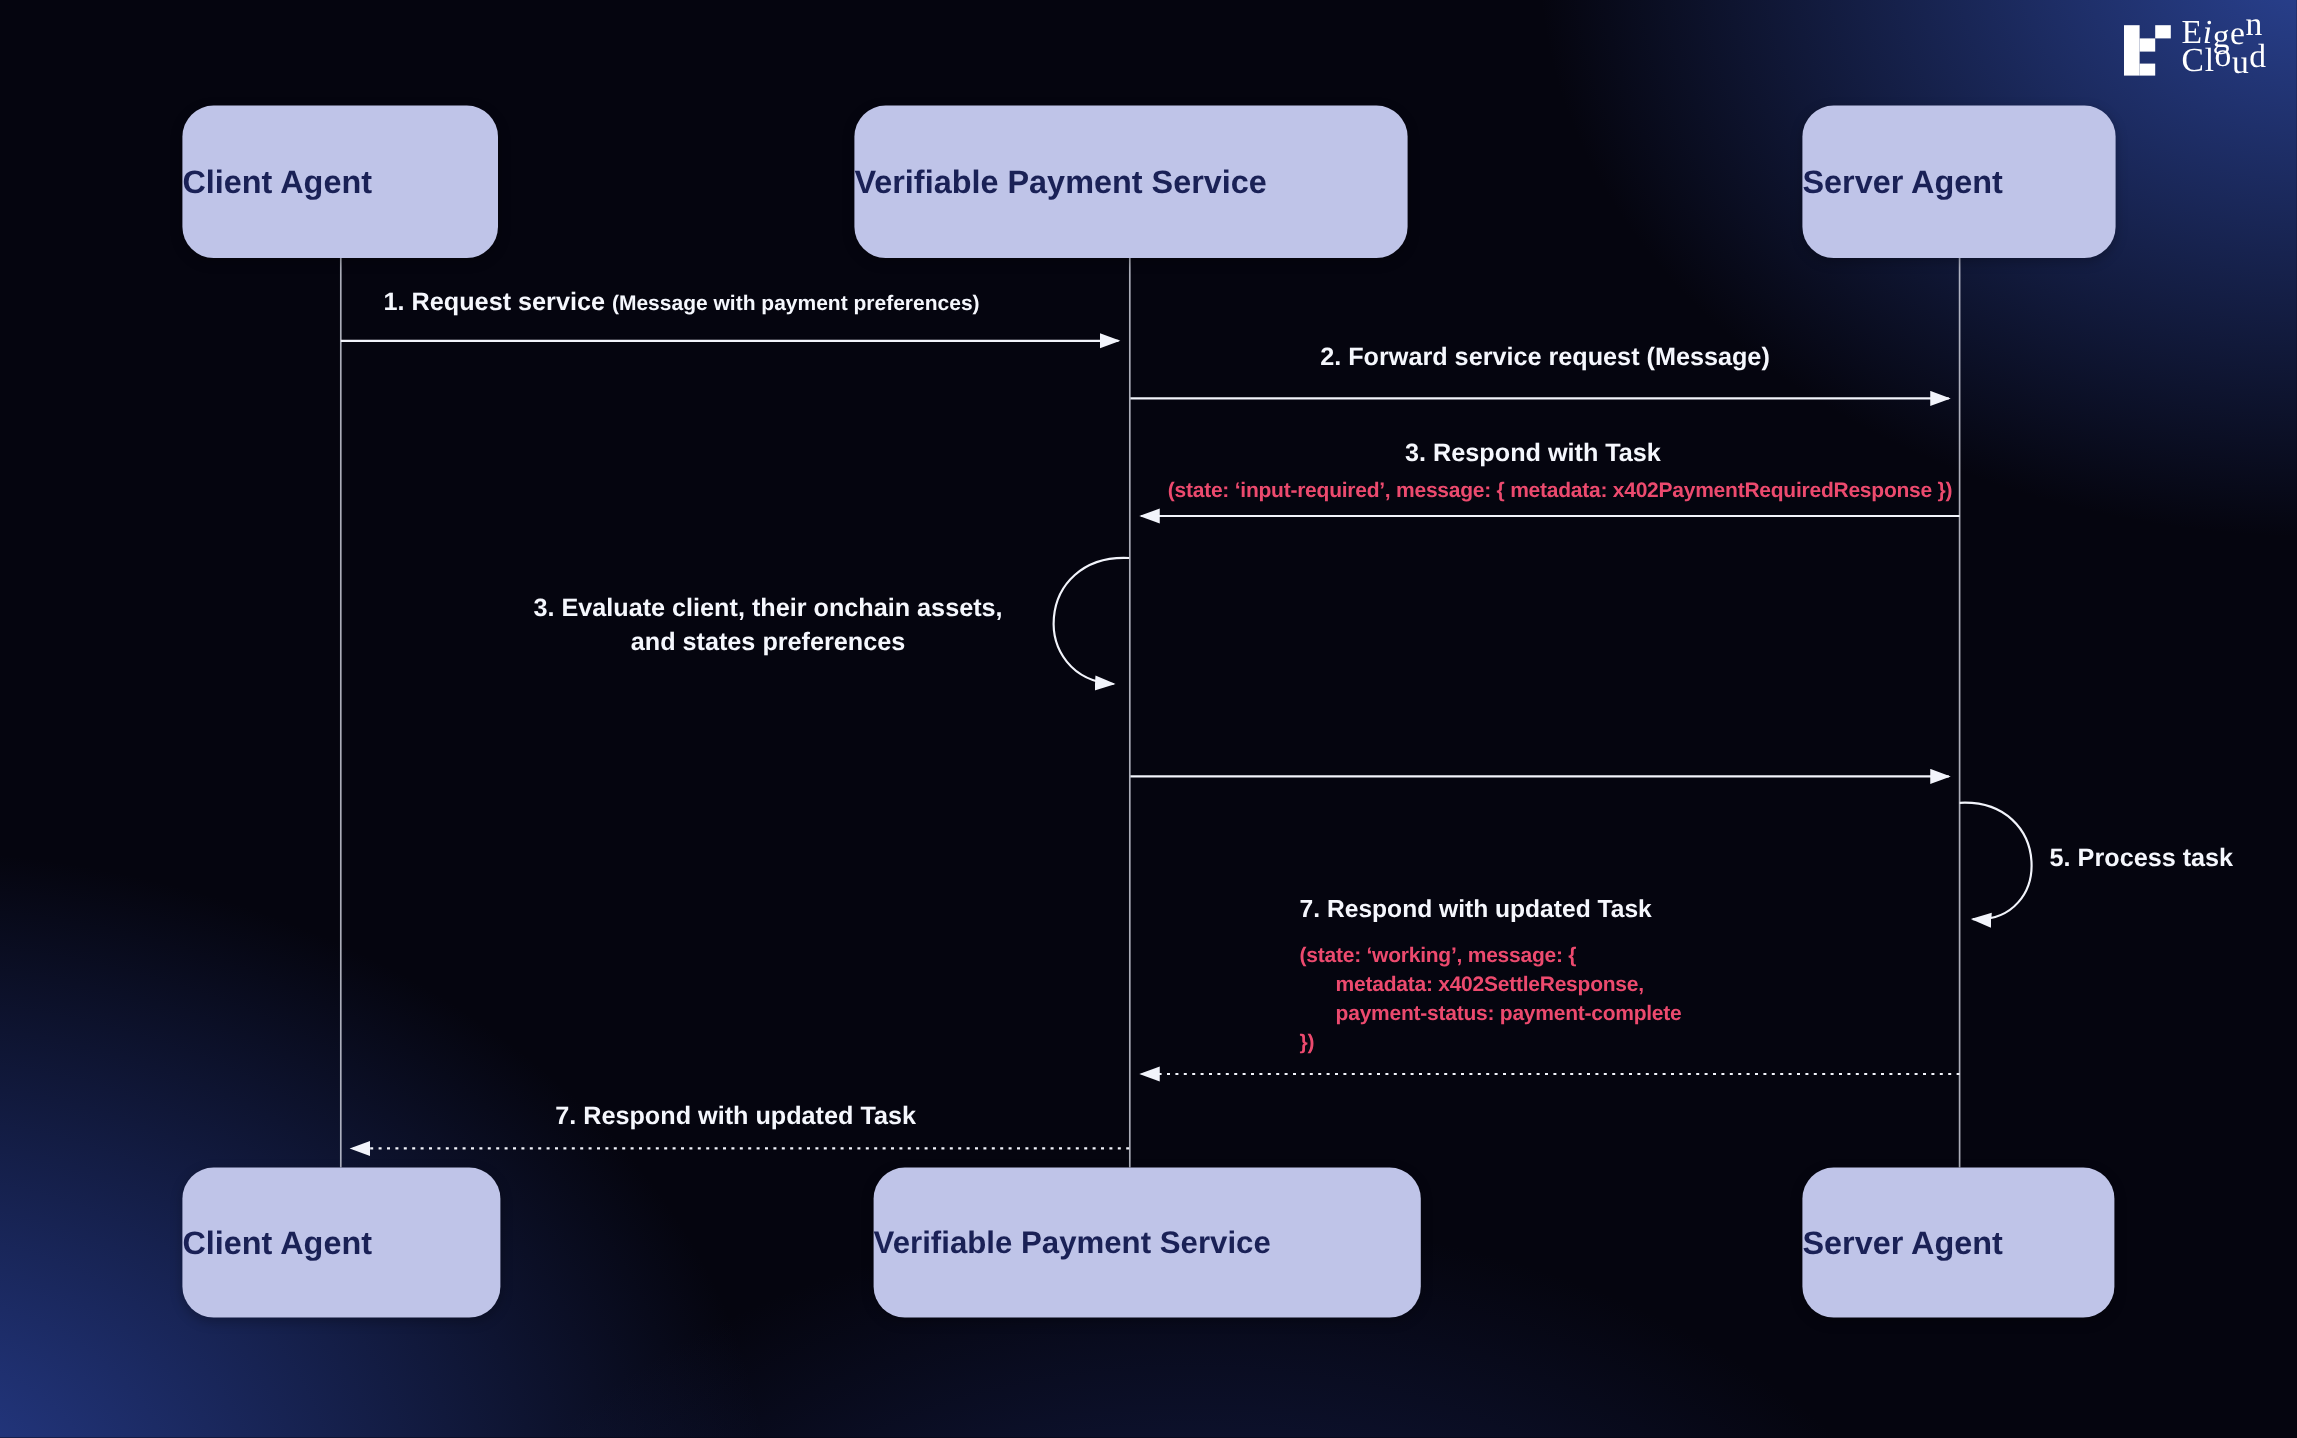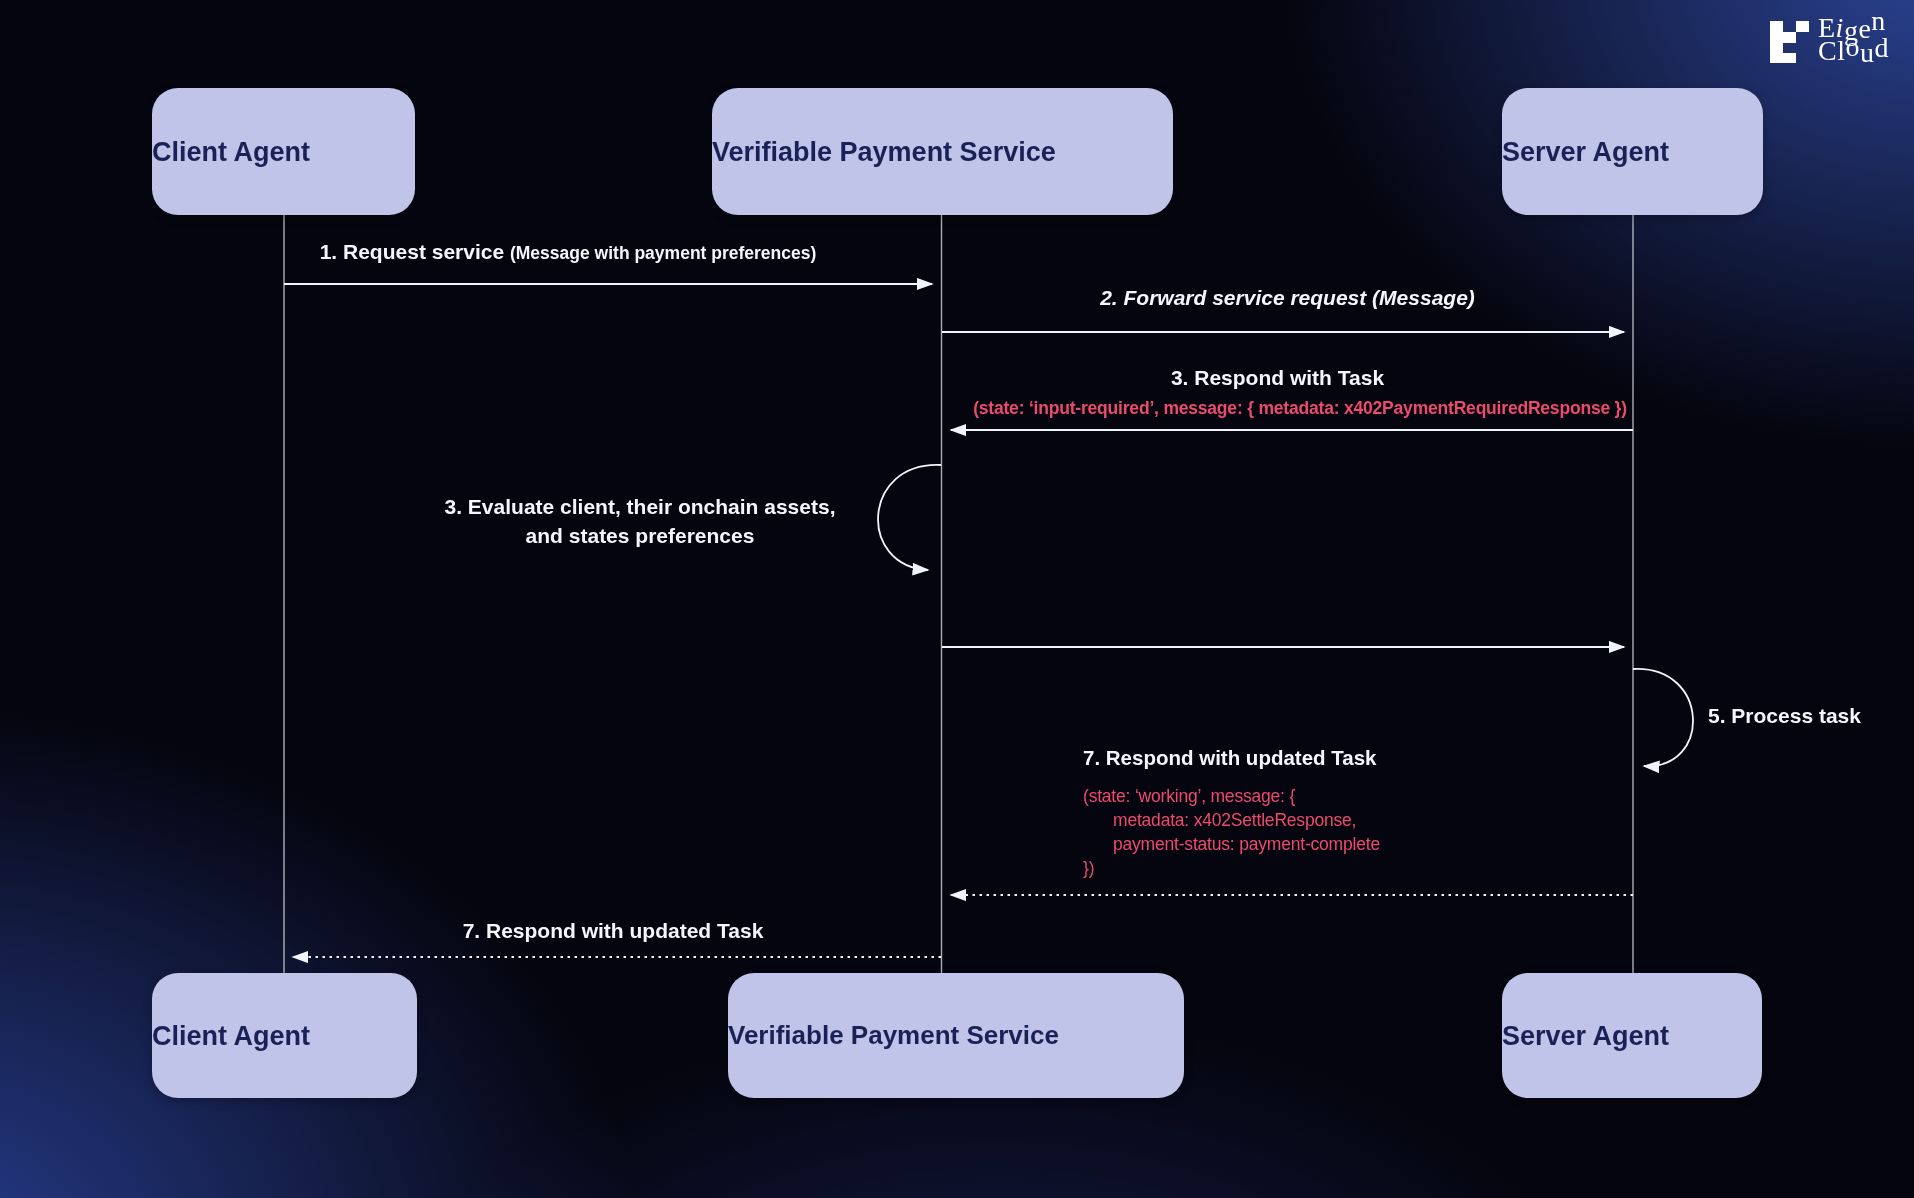--- a/index.html
+++ b/index.html
@@ -19,21 +19,21 @@
     font-size:27px;text-align:center;line-height:34px;box-shadow:0 3px 10px rgba(0,0,0,.25);}
   .actor .sub{display:block;}
 
   
   .msg{position:absolute;color:#f5f7fd;font-weight:700;font-size:21px;white-space:nowrap;}
   .msg.center{text-align:center;}
   .msg .note{font-size:17.5px;font-weight:600;}
   .pink{color:#ec4a6e;}
   .payload{position:absolute;color:#ec4a6e;font-weight:700;font-size:17.5px;
     letter-spacing:-0.2px;white-space:nowrap;}
-  .payload-block{position:absolute;color:#ec4a6e;font-weight:400;font-size:17.5px;
+  .payload-block{position:absolute;color:#ec4a6e;font-weight:700;font-size:17.5px;
     letter-spacing:-0.2px;line-height:24px;white-space:nowrap;}
   .payload-block .indent{padding-left:30px;}
 
   
   .logo{position:absolute;top:16px;left:1770px;display:flex;align-items:flex-start;}
   .logo-mark{position:relative;width:39px;height:42px;margin-top:5px;}
   .logo-mark div{position:absolute;background:#ffffff;}
   .lm-bar{left:0;top:0;width:13px;height:42px;}
   .lm-sq1{left:26px;top:0;width:13px;height:11px;}
   .lm-sq2{left:13px;top:10.5px;width:13px;height:11px;}
@@ -84,21 +84,21 @@
   </div>
   <div class="actor" style="left:1502px;top:88px;width:261px;height:127px;">
     <span>Server Agent</span>
   </div>
 
   <div class="msg center" style="left:284px;top:240px;width:568px;">
     <span>1. Request service</span>
     <span class="note"> <span>(Message with payment preferences)</span></span>
   </div>
 
-  <div class="msg center" style="left:942px;top:286px;width:691px;font-style:italic;">2. Forward service request (Message)</div>
+  <div class="msg center" style="left:942px;top:286px;width:691px;">2. Forward service request (Message)</div>
 
   <div class="msg center" style="left:932px;top:366px;width:691px;">3. Respond with Task</div>
   <div class="payload" style="left:1300px;top:398px;transform:translateX(-50%);">(state: ‘input-required’, message: { metadata: x402PaymentRequiredResponse })</div>
 
   <div class="msg center" style="left:370px;top:492px;width:540px;line-height:29px;">
     <span>3. Evaluate client, their onchain assets,</span><br>
     <span>and states preferences</span>
   </div>
 
 

